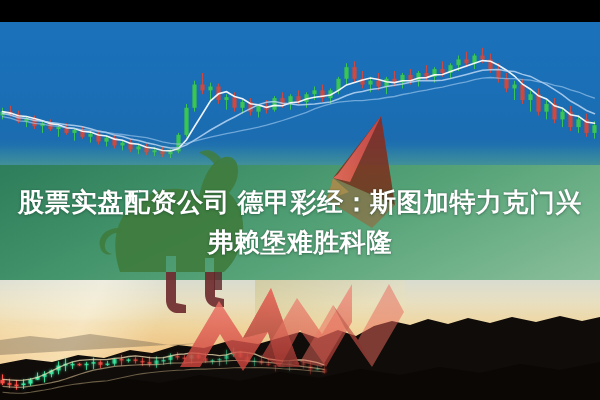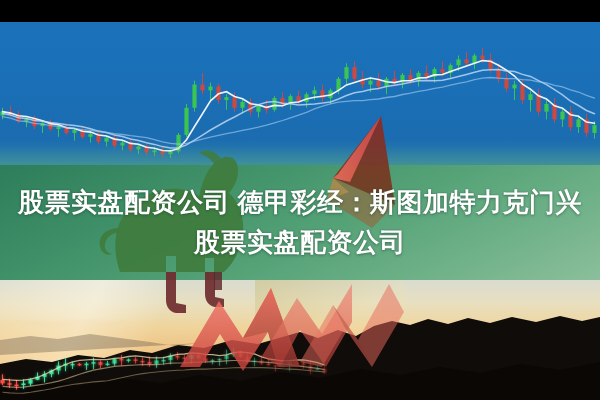--- a/index.html
+++ b/index.html
@@ -482,16 +482,16 @@
       <path d="M180,345 L219,279 L243,316 L271,266 L300,345 L278,345 L268,310 L243,349 L220,312 L200,345 Z" fill="url(#zigGrad)"></path>
       <path d="M243,316 L271,266 L300,345 L278,345 L268,310 Z" fill="url(#zigGradB)" opacity=".9"></path>
       <path d="M262,334 L297,276 L322,312 L352,262 L352,300 L326,345 L300,308 L280,345 Z" fill="url(#zigGrad)" opacity=".75"></path>
       <path d="M300,340 L333,283 L358,318 L389,262 L404,290 L372,345 L345,306 L322,345 Z" fill="#e9695c" opacity=".62"></path>
       <path d="M333,283 L358,318 L372,345 L345,306 Z" fill="#a13c33" opacity=".5"></path>
     </g>
   </svg>
 
   <div class="title-wrap">
     <span class="title-line">股票实盘配资公司 德甲彩经：斯图加特力克门兴</span>
-    <span class="title-line">股票实盘配资公司</span>
+    <span class="title-line">弗赖堡难胜科隆</span>
   </div>
 
 </div>
 
 </body></html>

